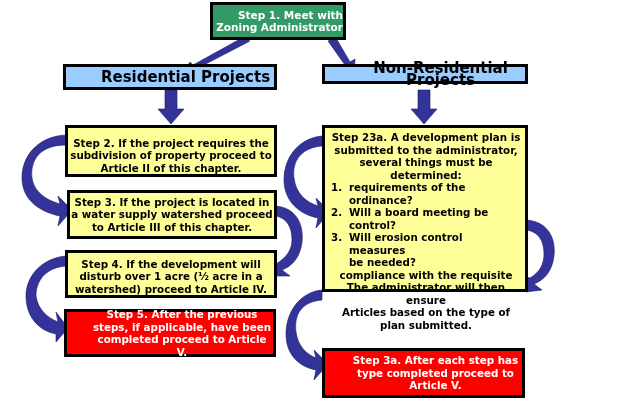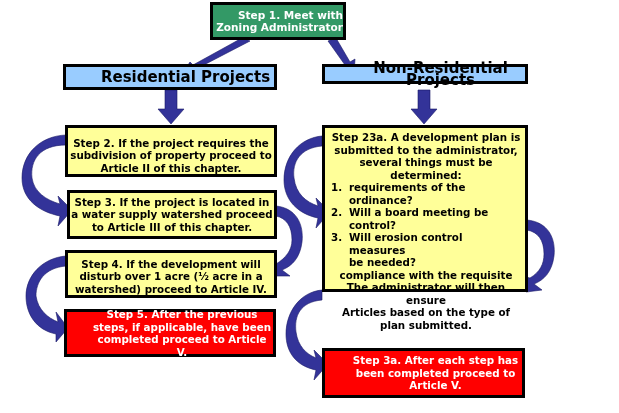--- a/index.html
+++ b/index.html
@@ -144,16 +144,16 @@
     <span style="display:block">compliance with the requisite</span>
     <span style="display:block">The administrator will then ensure</span>
     <span style="display:block">Articles based on the type of</span>
     <span style="display:block">plan submitted.</span>
   </div>
 </div>
 
 <div class="box red" style="left:322px; top:348px; width:203px; height:50px;">
   <div>
     <span>Step 3a. After each step has</span>
-    <span>been completed proceed to</span>
+    <span>type completed proceed to</span>
     <span>Article V.</span>
   </div>
 </div>
 
 </body></html>

